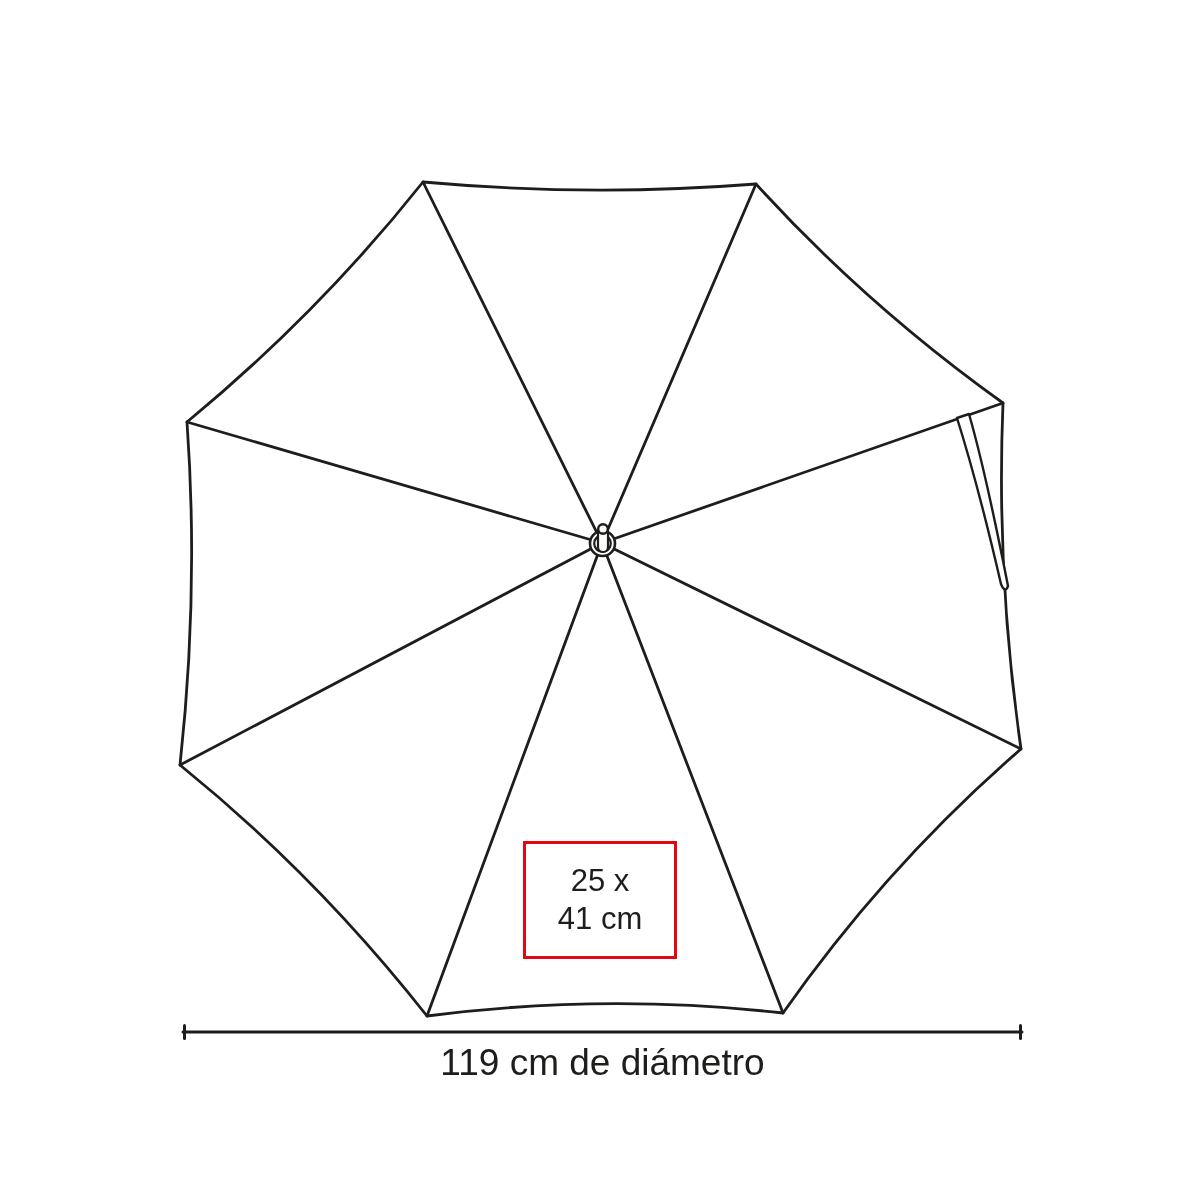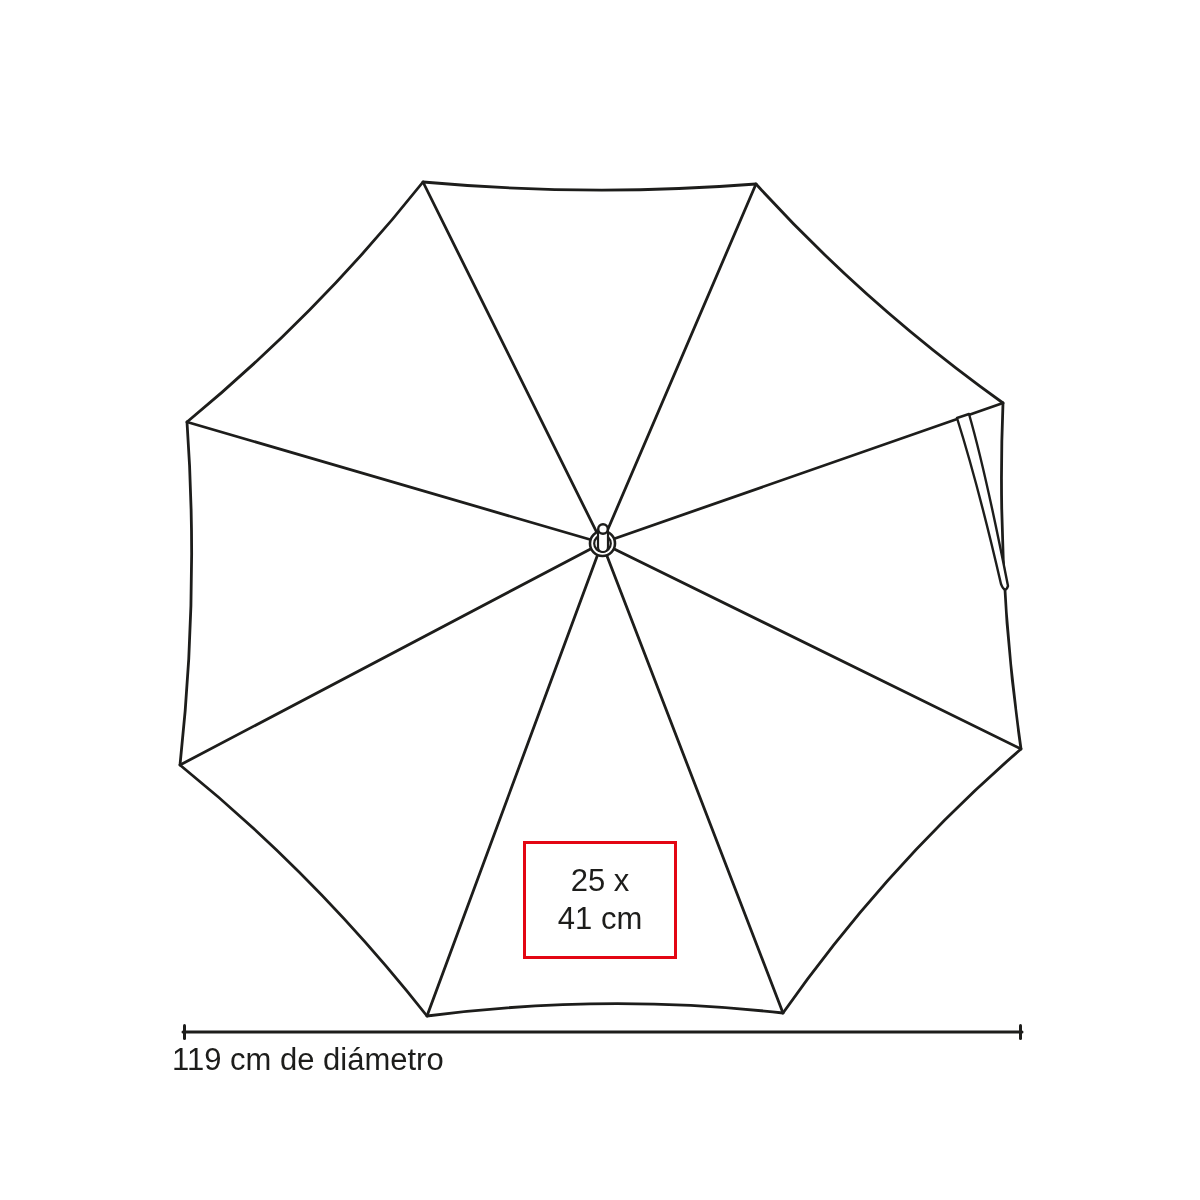--- a/index.html
+++ b/index.html
@@ -36,25 +36,25 @@
     text-align: center;
   }
   .print-area .line {
     font-size: 31px;
     line-height: 38px;
     color: #1d1d1b;
     white-space: nowrap;
   }
   .dim-label {
     position: absolute;
-    left: 172px;
+    left: 183px;
     top: 1042px;
     width: 839px;
-    text-align: left;
-    font-size: 31px;
+    text-align: center;
+    font-size: 37px;
     color: #1d1d1b;
     white-space: nowrap;
   }
 </style>
 </head>
 <body>
 
 <div class="canvas">
 
   <svg width="1200" height="1200" viewBox="0 0 1200 1200">

